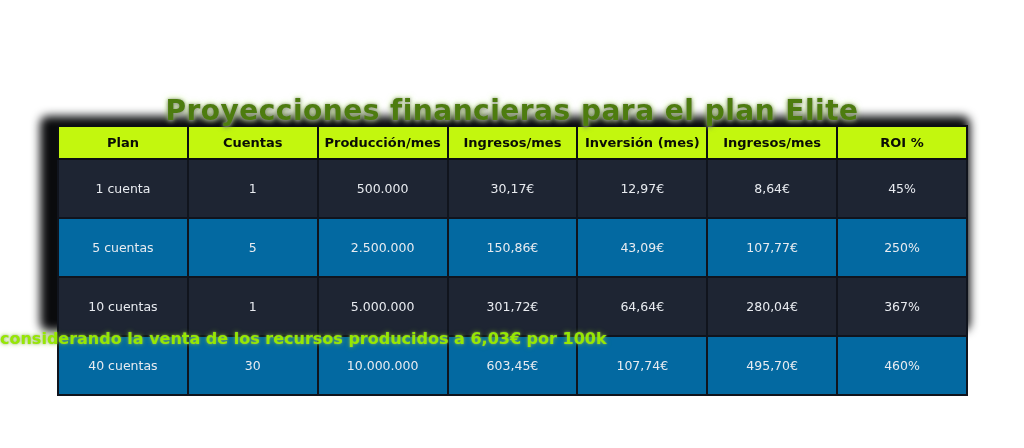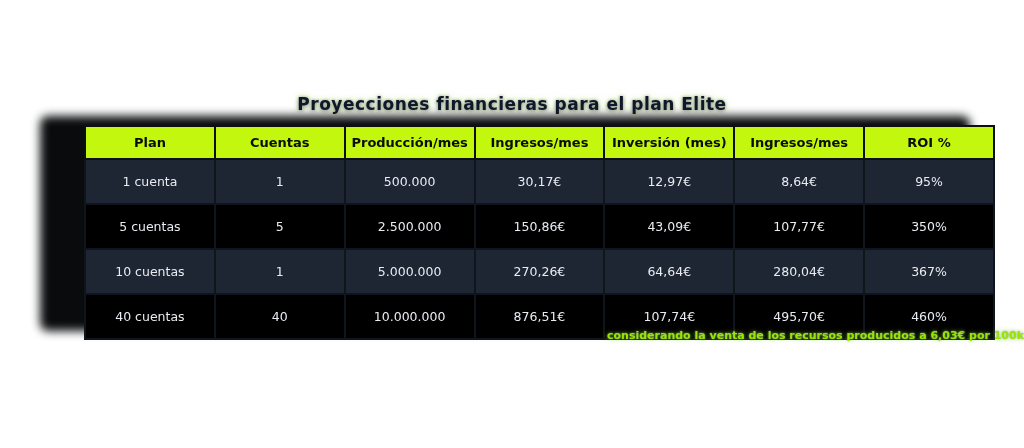--- a/index.html
+++ b/index.html
@@ -14,23 +14,23 @@
     height: 448px;
     overflow: hidden;
     background: #ffffff;
   }
   .chart-title {
     position: absolute;
     top: 94px;
     left: 0;
     width: 100%;
     text-align: center;
-    font-size: 17px;
+    font-size: 28px;
     font-weight: bold;
-    color: #0f172a;
+    color: #4d7c0f;
     letter-spacing: 0.5px;
     text-shadow: 0 0 3px rgba(150,150,150,0.85), 0 2px 4px rgba(130,130,130,0.7), 0 0 6px rgba(140,230,0,0.55);
     filter: blur(0.3px);
     z-index: 3;
   }
   .table-shadow {
     position: absolute;
     left: 40px;
     top: 116px;
     width: 930px;
@@ -41,51 +41,50 @@
     z-index: 1;
   }
   table.projections {
     position: absolute;
     left: 57px;
     top: 125px;
     width: 911px;
     border-collapse: collapse;
     table-layout: fixed;
     z-index: 2;
-    margin-left: 27px;
   }
   table.projections th {
     background: #c3f70e;
     color: #0a0d06;
     font-size: 13px;
     font-weight: bold;
     height: 31px;
     text-align: center;
     vertical-align: middle;
     border: 2px solid #0c0e12;
     padding: 0;
   }
   table.projections td {
     color: #e8ebf0;
     font-size: 12.5px;
     height: 33px;
     text-align: center;
     vertical-align: middle;
     border: 2px solid #10141d;
-    padding: 5px;
+    padding: 12px;
   }
   table.projections tr.row-odd td  { background: #1e2533; }
-  table.projections tr.row-even td { background: #000000; }
+  table.projections tr.row-even td { background: #0369a1; }
   .table-caption {
     position: absolute;
     top: 329px;
     left: 0;
     width: 100%;
-    text-align: right;
-    font-size: 11px;
+    text-align: left;
+    font-size: 16px;
     font-weight: bold;
     color: #96e802;
     text-shadow: 0 0 2px rgba(150,150,150,0.8), 0 0 5px rgba(130,210,0,0.7);
     filter: blur(0.7px);
     z-index: 3;
   }
 </style>
 </head>
 <body>
 
@@ -108,45 +107,45 @@
         </tr>
     </thead>
     <tbody id="table-body">
         <tr class="row-odd">
           <td>1 cuenta</td>
           <td>1</td>
           <td>500.000</td>
           <td>30,17€</td>
           <td>12,97€</td>
           <td>8,64€</td>
-          <td>95%</td>
+          <td>45%</td>
         </tr>
         <tr class="row-even">
           <td>5 cuentas</td>
           <td>5</td>
           <td>2.500.000</td>
           <td>150,86€</td>
           <td>43,09€</td>
           <td>107,77€</td>
-          <td>350%</td>
+          <td>250%</td>
         </tr>
         <tr class="row-odd">
           <td>10 cuentas</td>
           <td>1</td>
           <td>5.000.000</td>
-          <td>270,26€</td>
+          <td>301,72€</td>
           <td>64,64€</td>
           <td>280,04€</td>
           <td>367%</td>
         </tr>
         <tr class="row-even">
           <td>40 cuentas</td>
-          <td>40</td>
+          <td>30</td>
           <td>10.000.000</td>
-          <td>876,51€</td>
+          <td>603,45€</td>
           <td>107,74€</td>
           <td>495,70€</td>
           <td>460%</td>
         </tr>
       </tbody>
   </table>
 
   <div class="table-caption">considerando la venta de los recursos producidos a 6,03€ por 100k</div>
 
 </div>

